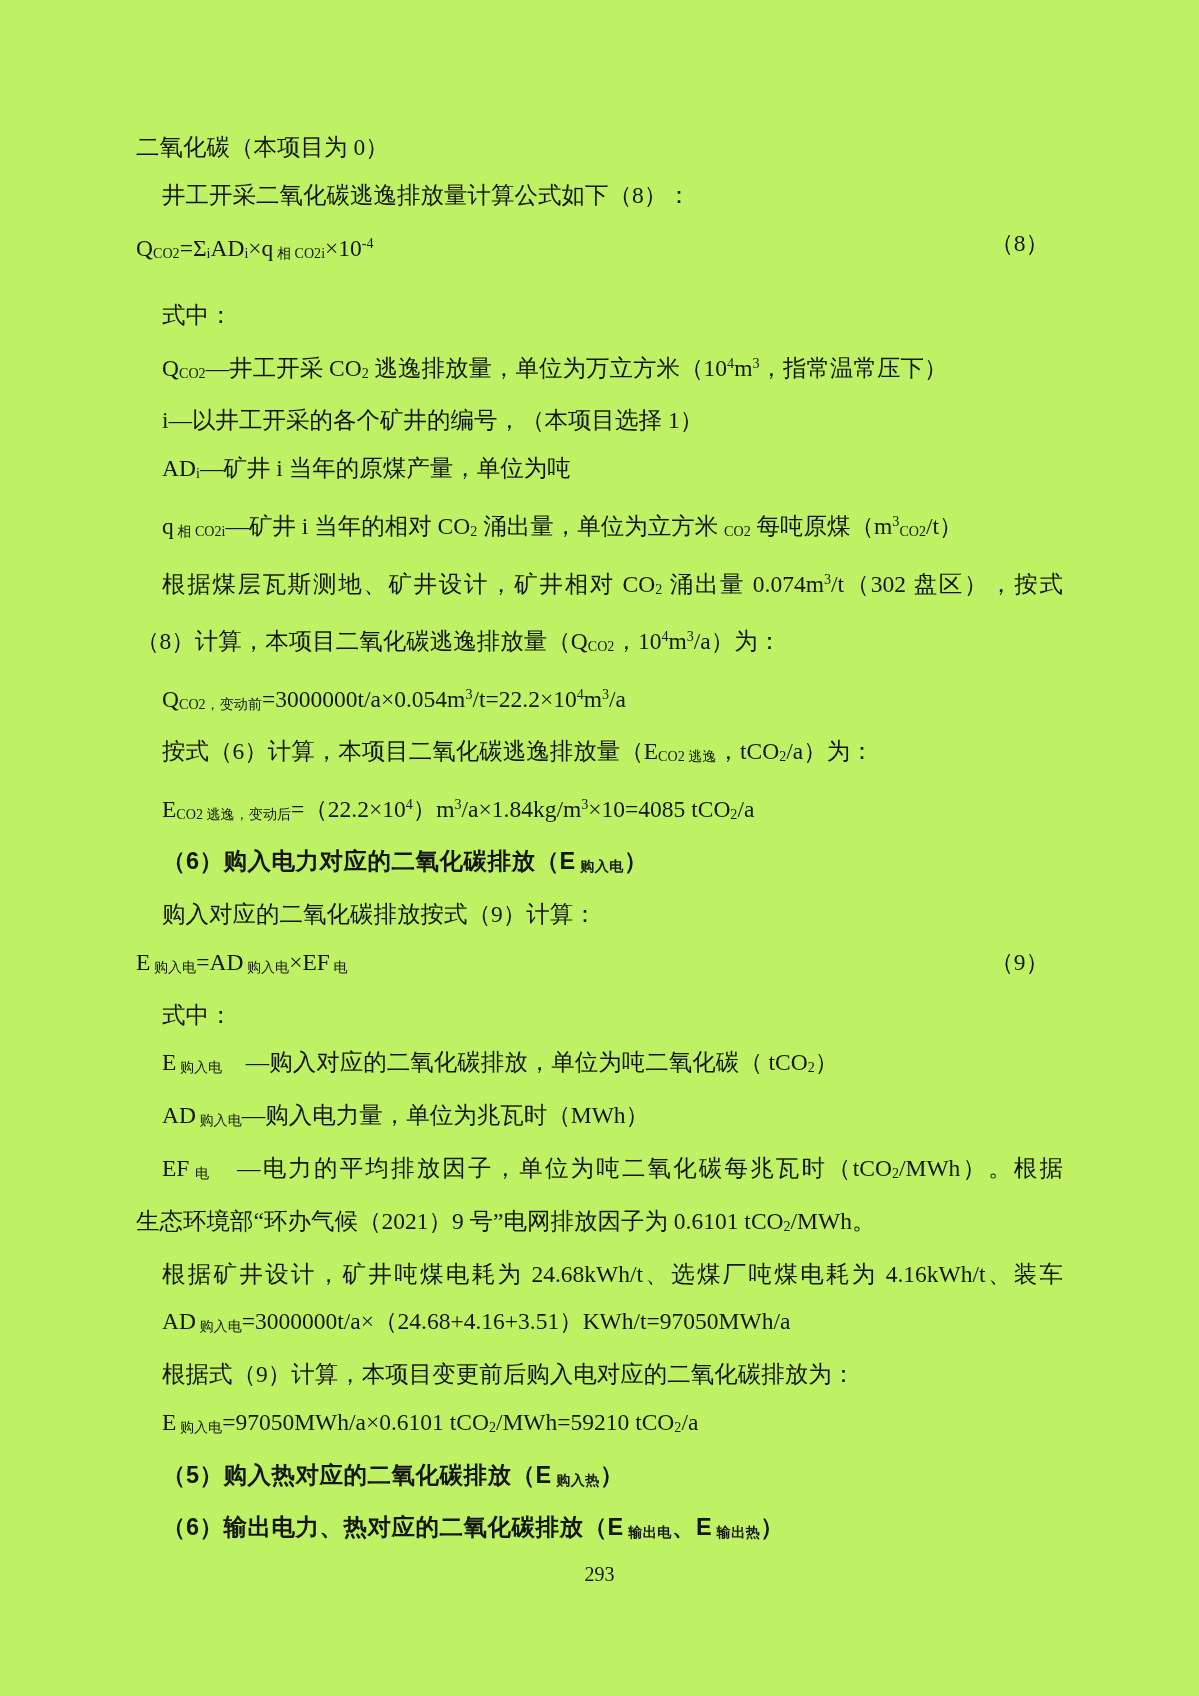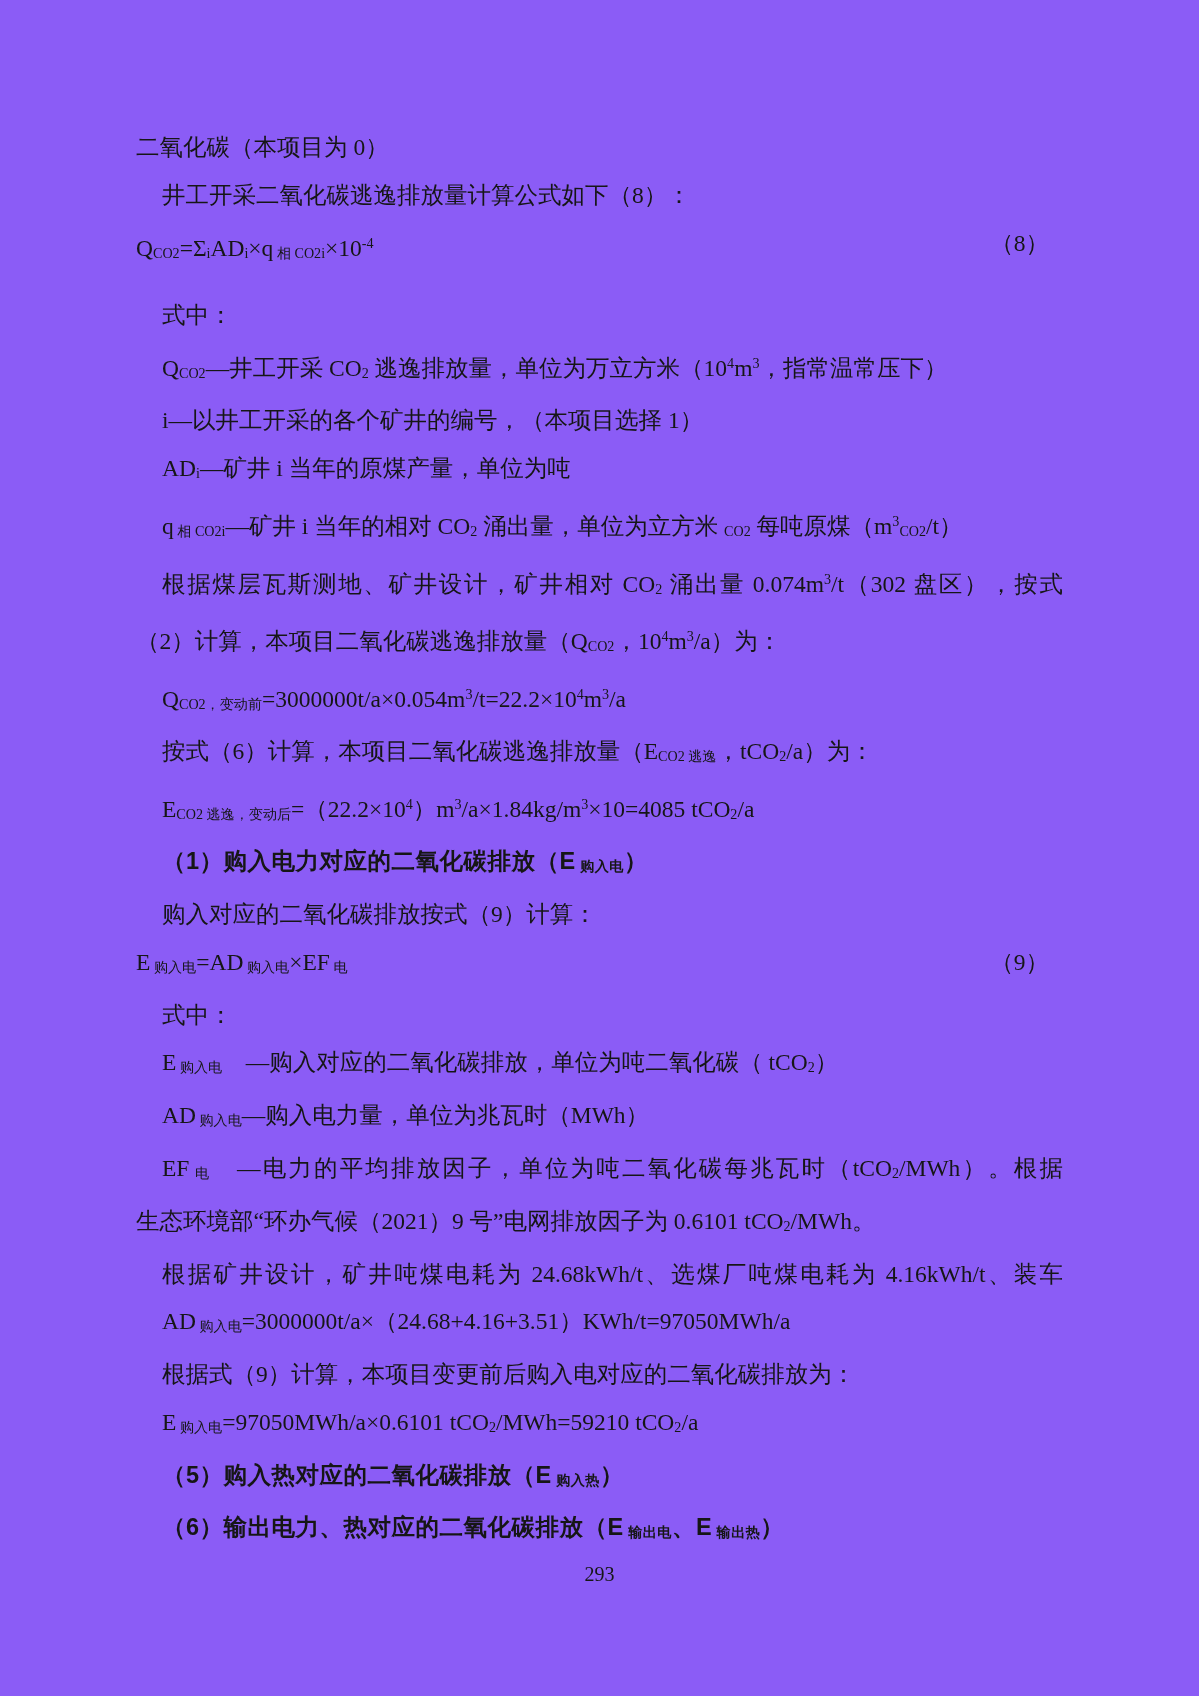--- a/index.html
+++ b/index.html
@@ -11,21 +11,21 @@
     width: 1199px;
     height: 1696px;
     overflow: hidden;
     color: #161616;
     font-family: "Liberation Serif", "DejaVu Serif", serif;
   }
   .page {
     position: relative;
     width: 1199px;
     height: 1696px;
-    background: #8b5cf6;
+    background: #bef264;
   }
   .doc {
     position: absolute;
     left: 136px;
     top: 124px;
     width: 927px;
     font-size: 23.5px;
   }
   p.line {
     margin: 0;
@@ -81,25 +81,25 @@
   <div class="doc">
       <p class="line cont"><span>二氧化碳（本项目为 0）</span></p>
       <p class="line body"><span>井工开采二氧化碳逃逸排放量计算公式如下（8）：</span></p>
       <p class="line formula sp-after"><span>Q</span><span class="sub">CO2</span><span>=Σ</span><span class="sub">i</span><span>AD</span><span class="sub">i</span><span>×q</span><span class="sub"> 相 CO2i</span><span>×10</span><span class="sup">-4</span><span class="eqno">（8）</span></p>
       <p class="line body"><span>式中：</span></p>
       <p class="line body"><span>Q</span><span class="sub">CO2</span><span>—井工开采 CO</span><span class="sub">2</span><span> 逃逸排放量，单位为万立方米（10</span><span class="sup">4</span><span>m</span><span class="sup">3</span><span>，指常温常压下）</span></p>
       <p class="line body"><span>i—以井工开采的各个矿井的编号，（本项目选择 1）</span></p>
       <p class="line body"><span>AD</span><span class="sub">i</span><span>—矿井 i 当年的原煤产量，单位为吨</span></p>
       <p class="line body"><span>q</span><span class="sub"> 相 CO2i</span><span>—矿井 i 当年的相对 CO</span><span class="sub">2</span><span> 涌出量，单位为立方米 </span><span class="sub">CO2</span><span> 每吨原煤（m</span><span class="sup">3</span><span class="sub">CO2</span><span>/t）</span></p>
       <p class="line body just"><span>根据煤层瓦斯测地、矿井设计，矿井相对 CO</span><span class="sub">2</span><span> 涌出量 0.074m</span><span class="sup">3</span><span>/t（302 盘区），按式</span></p>
-      <p class="line cont"><span>（2）计算，本项目二氧化碳逃逸排放量（Q</span><span class="sub">CO2</span><span>，10</span><span class="sup">4</span><span>m</span><span class="sup">3</span><span>/a）为：</span></p>
+      <p class="line cont"><span>（8）计算，本项目二氧化碳逃逸排放量（Q</span><span class="sub">CO2</span><span>，10</span><span class="sup">4</span><span>m</span><span class="sup">3</span><span>/a）为：</span></p>
       <p class="line body"><span>Q</span><span class="sub">CO2，变动前</span><span>=3000000t/a×0.054m</span><span class="sup">3</span><span>/t=22.2×10</span><span class="sup">4</span><span>m</span><span class="sup">3</span><span>/a</span></p>
       <p class="line body"><span>按式（6）计算，本项目二氧化碳逃逸排放量（E</span><span class="sub">CO2 逃逸</span><span>，tCO</span><span class="sub">2</span><span>/a）为：</span></p>
       <p class="line body"><span>E</span><span class="sub">CO2 逃逸，变动后</span><span>=（22.2×10</span><span class="sup">4</span><span>）m</span><span class="sup">3</span><span>/a×1.84kg/m</span><span class="sup">3</span><span>×10=4085 tCO</span><span class="sub">2</span><span>/a</span></p>
-      <p class="line heading"><span>（1）购入电力对应的二氧化碳排放（E</span><span class="sub"> 购入电</span><span>）</span></p>
+      <p class="line heading"><span>（6）购入电力对应的二氧化碳排放（E</span><span class="sub"> 购入电</span><span>）</span></p>
       <p class="line body"><span>购入对应的二氧化碳排放按式（9）计算：</span></p>
       <p class="line formula"><span>E</span><span class="sub"> 购入电</span><span>=AD</span><span class="sub"> 购入电</span><span>×EF</span><span class="sub"> 电</span><span class="eqno">（9）</span></p>
       <p class="line body"><span>式中：</span></p>
       <p class="line body"><span>E</span><span class="sub"> 购入电</span><span>　—购入对应的二氧化碳排放，单位为吨二氧化碳（ tCO</span><span class="sub">2</span><span>）</span></p>
       <p class="line body"><span>AD</span><span class="sub"> 购入电</span><span>—购入电力量，单位为兆瓦时（MWh）</span></p>
       <p class="line body just"><span>EF</span><span class="sub"> 电</span><span>　—电力的平均排放因子，单位为吨二氧化碳每兆瓦时（tCO</span><span class="sub">2</span><span>/MWh）。根据</span></p>
       <p class="line cont"><span>生态环境部“环办气候（2021）9 号”电网排放因子为 0.6101 tCO</span><span class="sub">2</span><span>/MWh。</span></p>
       <p class="line body just"><span>根据矿井设计，矿井吨煤电耗为 24.68kWh/t、选煤厂吨煤电耗为 4.16kWh/t、装车</span></p>
       <p class="line body"><span>AD</span><span class="sub"> 购入电</span><span>=3000000t/a×（24.68+4.16+3.51）KWh/t=97050MWh/a</span></p>
       <p class="line body"><span>根据式（9）计算，本项目变更前后购入电对应的二氧化碳排放为：</span></p>

